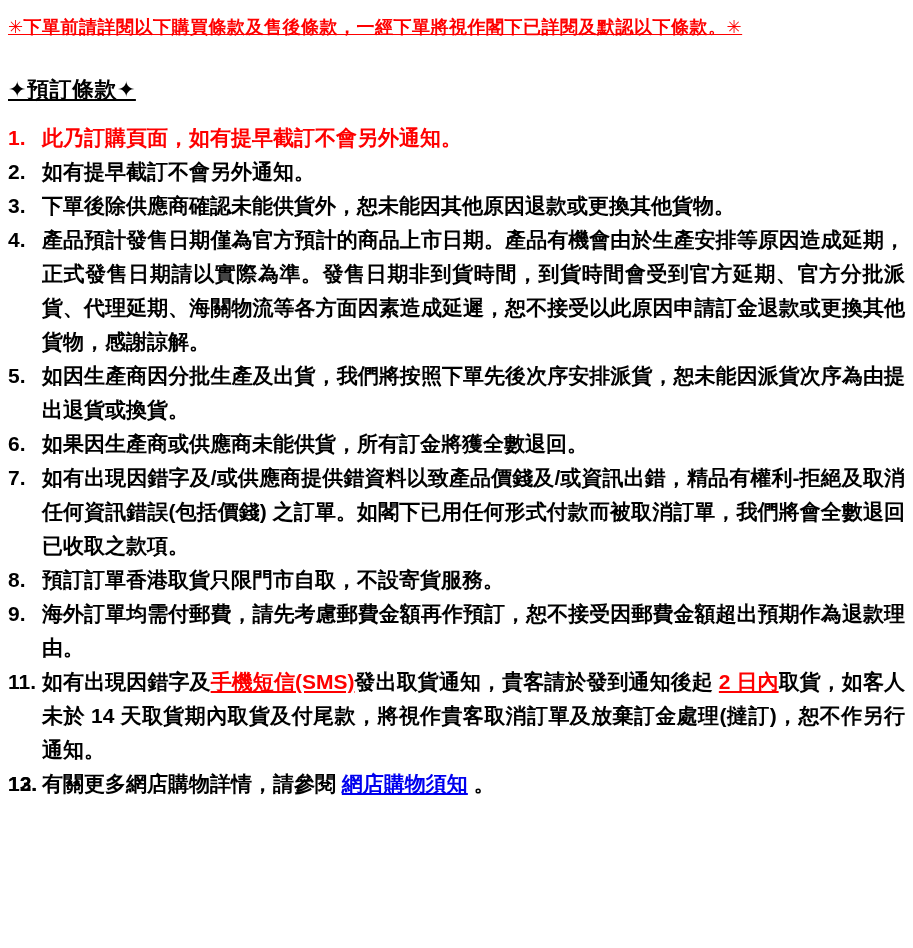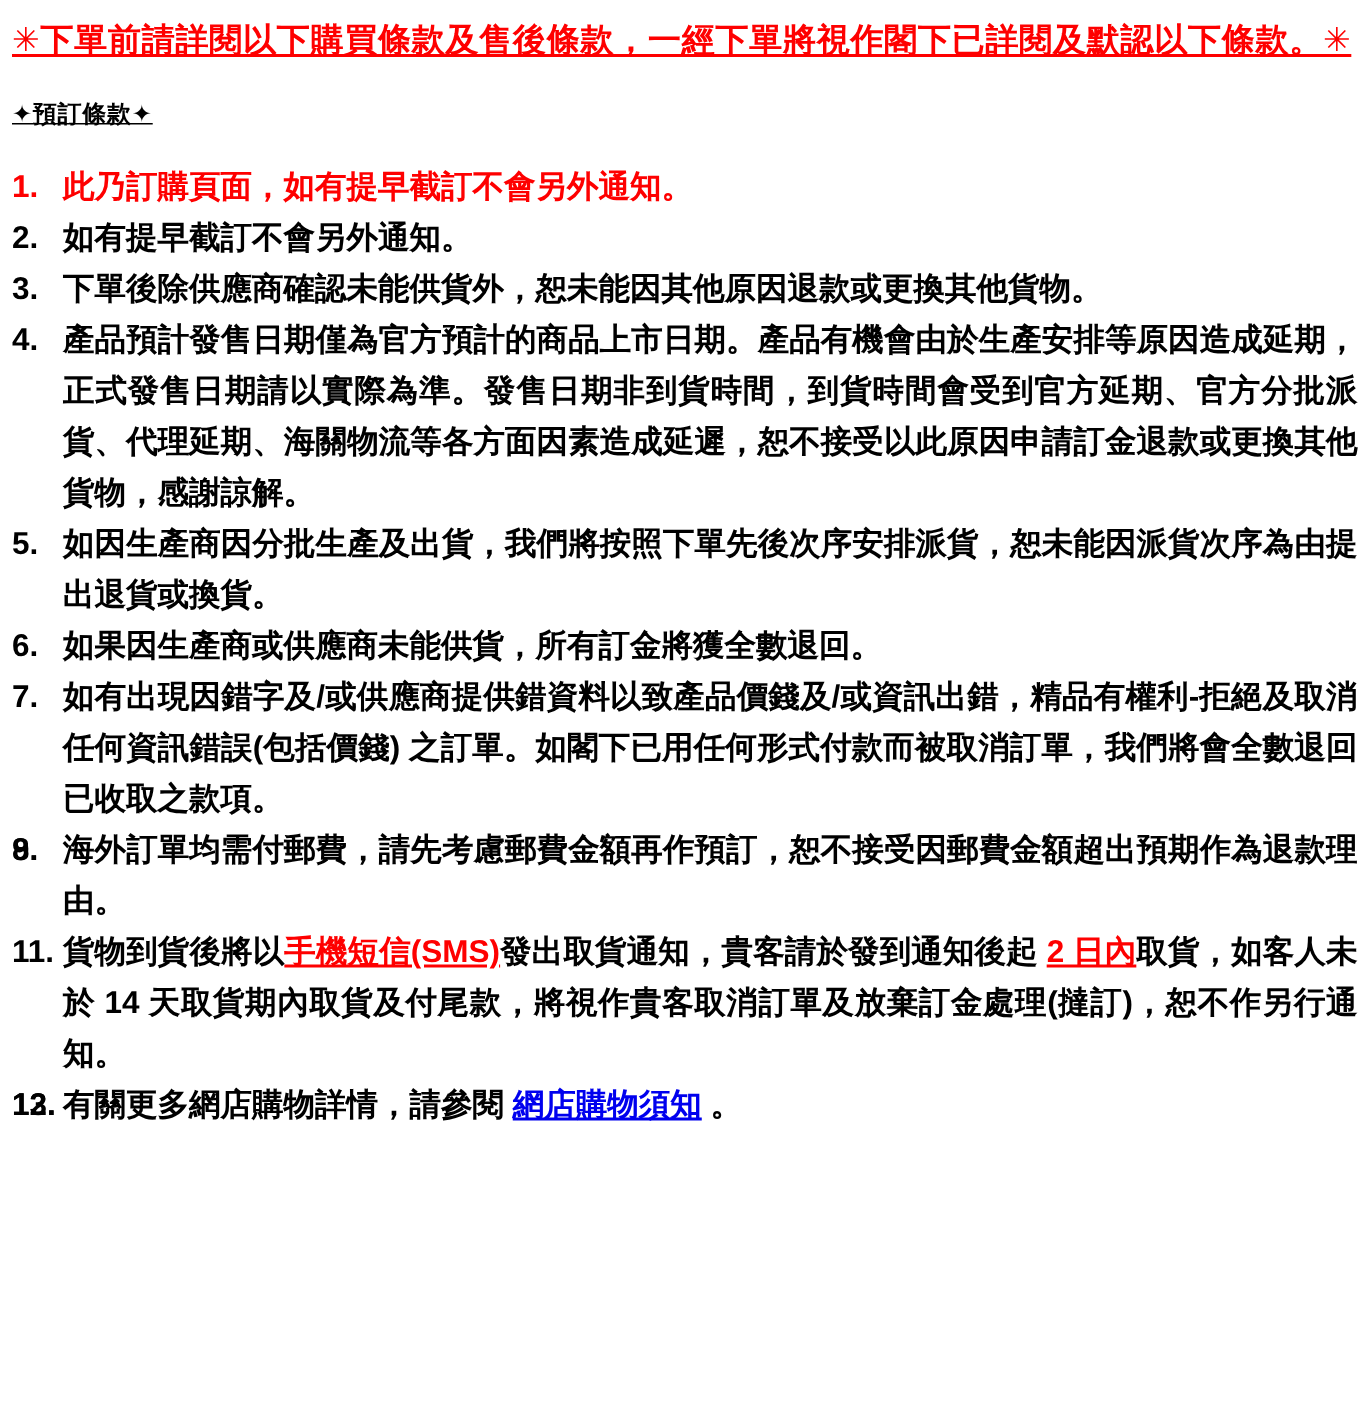--- a/index.html
+++ b/index.html
@@ -8,31 +8,31 @@
     width: 913px;
     height: 948px;
     overflow: hidden;
     font-family: "Liberation Sans", "DejaVu Sans", sans-serif;
     font-weight: 700;
     color: #000000;
     padding: 12px 8px 0 8px;
   }
   .page-title {
     color: #fe0000;
-    font-size: 22px;
+    font-size: 18px;
     line-height: 30px;
     text-decoration: underline;
     letter-spacing: 0.5px;
     white-space: nowrap;
   }
   .section-header {
     display: inline-block;
-    font-size: 16px;
+    font-size: 22px;
     line-height: 30px;
-    margin-top: 20px;
+    margin-top: 33px;
     text-decoration: underline;
     letter-spacing: 0.5px;
   }
   .terms {
     margin-top: 16px;
   }
   .term {
     position: relative;
     padding-left: 34px;
     font-size: 21px;
@@ -68,19 +68,19 @@
   </div>
 
   <div class="terms" id="terms-list">
       <div class="term term-red"><span class="num">1.</span><span><span>此乃訂購頁面，如有提早截訂不會另外通知。</span></span></div>
       <div class="term"><span class="num">2.</span><span><span>如有提早截訂不會另外通知。</span></span></div>
       <div class="term"><span class="num">3.</span><span><span>下單後除供應商確認未能供貨外，恕未能因其他原因退款或更換其他貨物。</span></span></div>
       <div class="term"><span class="num">4.</span><span><span>產品預計發售日期僅為官方預計的商品上市日期。產品有機會由於生產安排等原因造成延期，正式發售日期請以實際為準。發售日期非到貨時間，到貨時間會受到官方延期、官方分批派貨、代理延期、海關物流等各方面因素造成延遲，恕不接受以此原因申請訂金退款或更換其他貨物，感謝諒解。</span></span></div>
       <div class="term"><span class="num">5.</span><span><span>如因生產商因分批生產及出貨，我們將按照下單先後次序安排派貨，恕未能因派貨次序為由提出退貨或換貨。</span></span></div>
       <div class="term"><span class="num">6.</span><span><span>如果因生產商或供應商未能供貨，所有訂金將獲全數退回。</span></span></div>
       <div class="term"><span class="num">7.</span><span><span>如有出現因錯字及/或供應商提供錯資料以致產品價錢及/或資訊出錯，精品有權利-拒絕及取消任何資訊錯誤(包括價錢) 之訂單。如閣下已用任何形式付款而被取消訂單，我們將會全數退回已收取之款項。</span></span></div>
-      <div class="term"><span class="num">8.</span></div>
+      <div class="term"><span class="num">8.</span><span><span>預訂訂單香港取貨只限門市自取，不設寄貨服務。</span></span></div>
       <div class="term"><span class="num">9.</span><span><span>海外訂單均需付郵費，請先考慮郵費金額再作預訂，恕不接受因郵費金額超出預期作為退款理由。</span></span></div>
-      <div class="term"><span class="num">11.</span><span><span>貨物到貨後將以</span><span class="seg-red-u">手機短信(SMS)</span><span>發出取貨通知，貴客請於發到通知後起 </span><span class="seg-red-u">2 日內</span><span>取貨，如客人未於 14 天取貨期內取貨及付尾款，將視作貴客取消訂單及放棄訂金處理(撻訂)，恕不作另行通知。</span></span></div>
+      <div class="term"><span class="num">11.</span><span><span>如有出現因錯字及</span><span class="seg-red-u">手機短信(SMS)</span><span>發出取貨通知，貴客請於發到通知後起 </span><span class="seg-red-u">2 日內</span><span>取貨，如客人未於 14 天取貨期內取貨及付尾款，將視作貴客取消訂單及放棄訂金處理(撻訂)，恕不作另行通知。</span></span></div>
       <div class="term"><span class="num">12.</span></div>
       <div class="term"><span class="num">13.</span><span><span>有關更多網店購物詳情，請參閱 </span><a class="link" href="#">網店購物須知</a><span> 。</span></span></div>
     </div>
 </div>
 
 </body></html>

